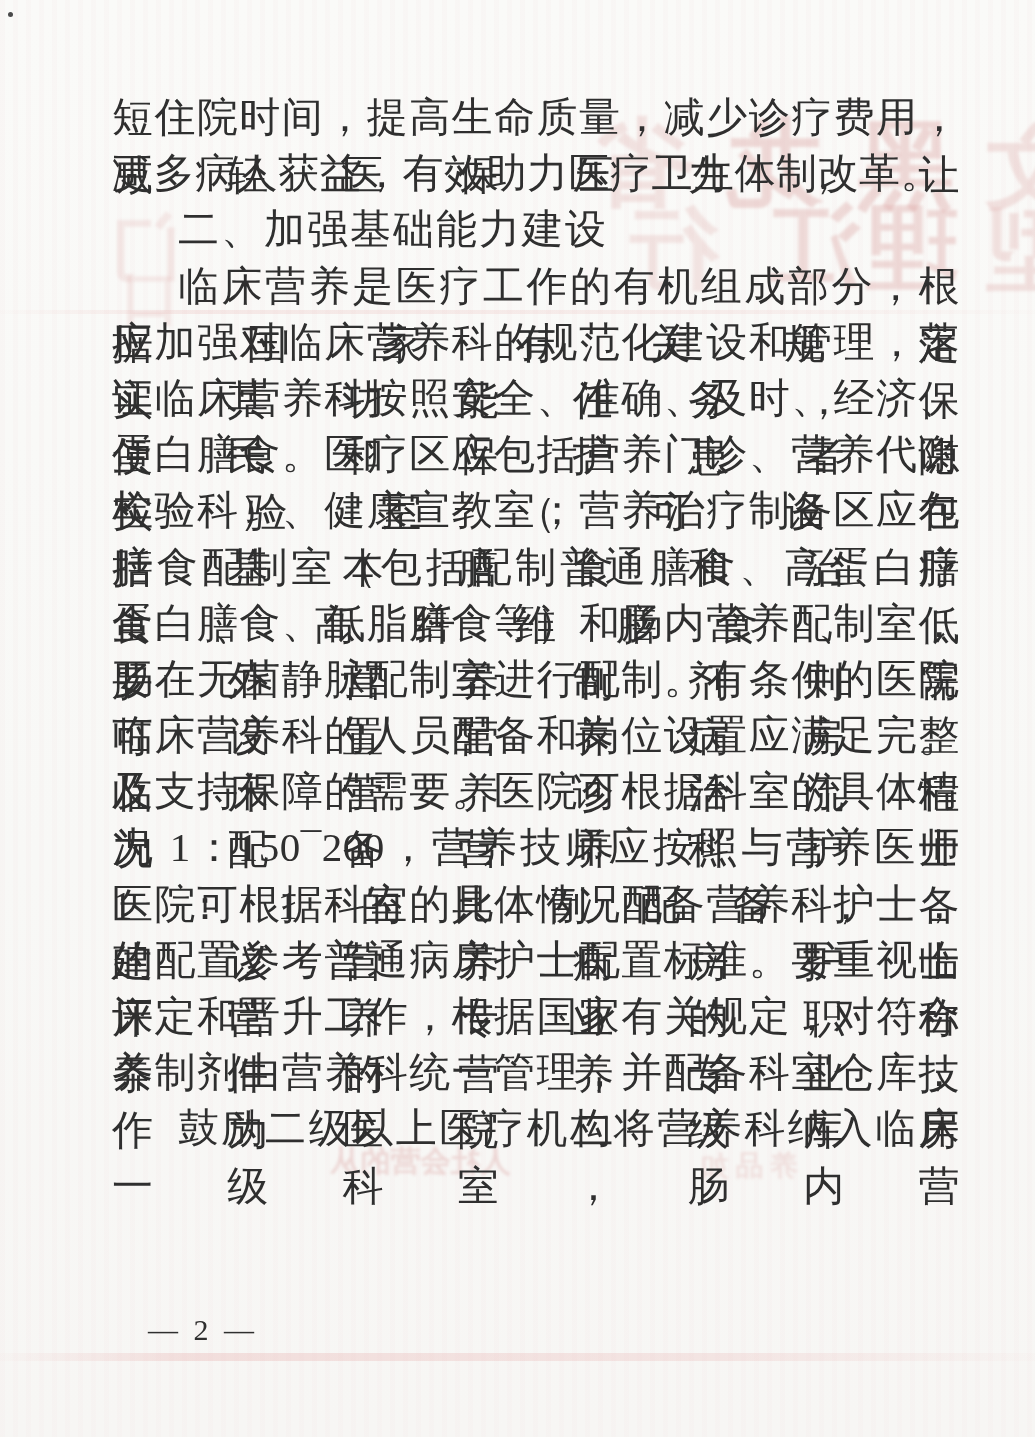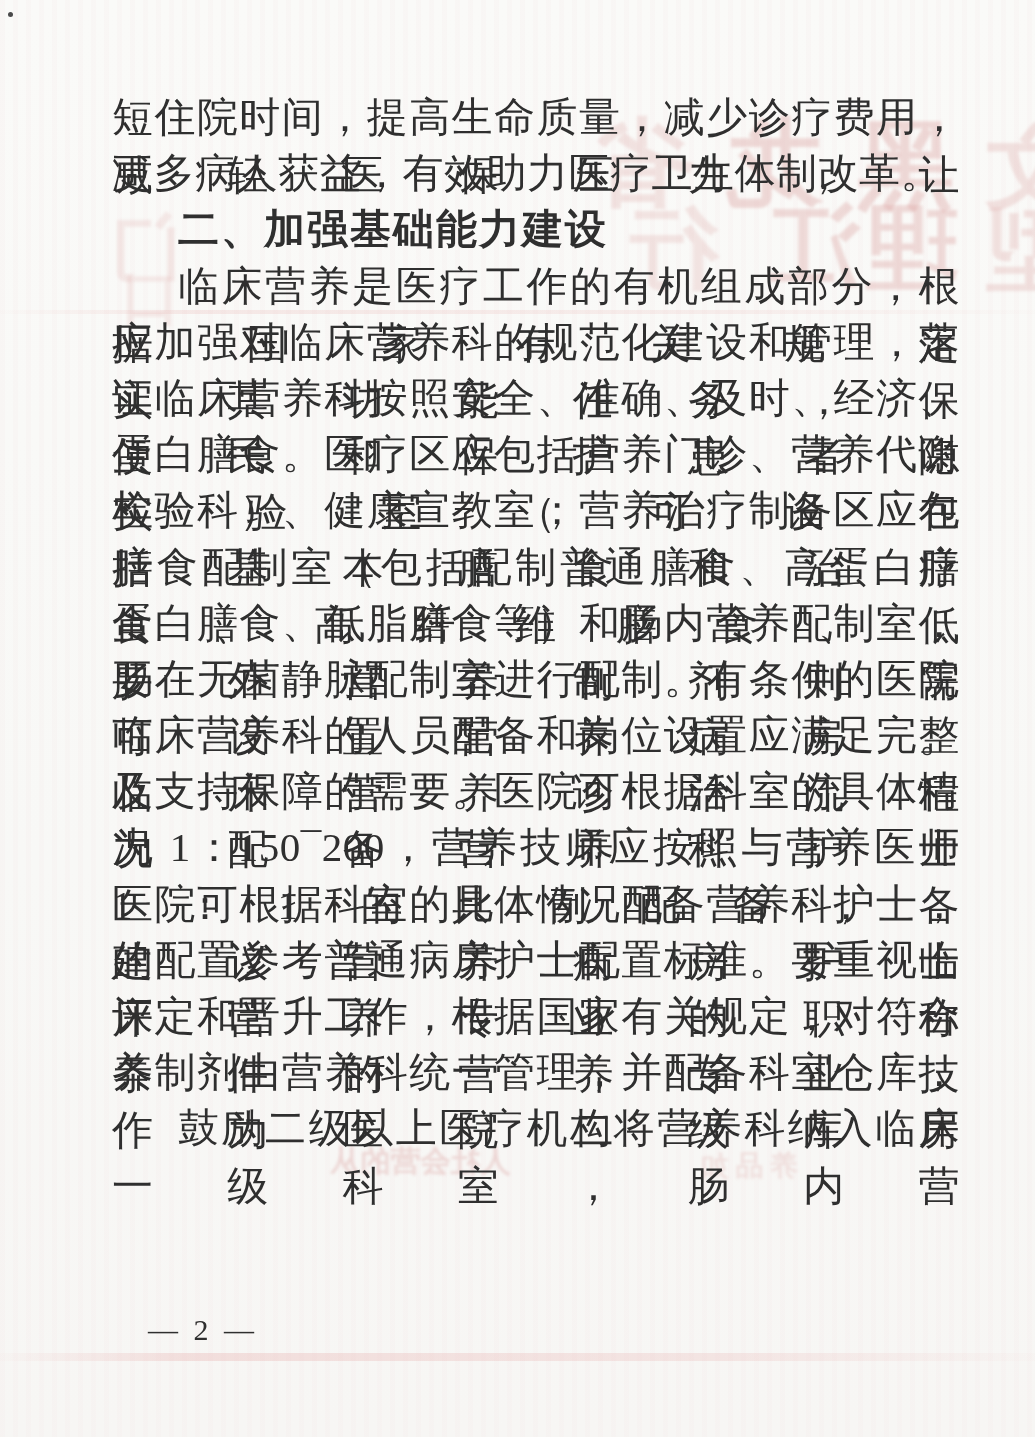--- a/index.html
+++ b/index.html
@@ -19,21 +19,21 @@
   }
   .line{
     height:56.2px; line-height:58px;
     font-size:41px; color:#2f2f2f;
     text-align:justify; text-align-last:left;
     letter-spacing:0.5px;
     -webkit-font-smoothing:antialiased;
   }
   .line.j{ text-align-last:justify; }
   .line.ind{ text-indent:66px; }
-  .line.bold{ font-weight:bold; letter-spacing:2px; }
+  .line.bold{ font-weight:normal; letter-spacing:2px; }
   .footer-page-number{
     position:absolute; left:148px; top:1312px;
     font-size:30px; color:#2f2f2f; line-height:36px;
     letter-spacing:4px;
   }
   
   .bleed-glyph{
     position:absolute;
     color:#dca5a3;
     transform:scaleX(-1);

